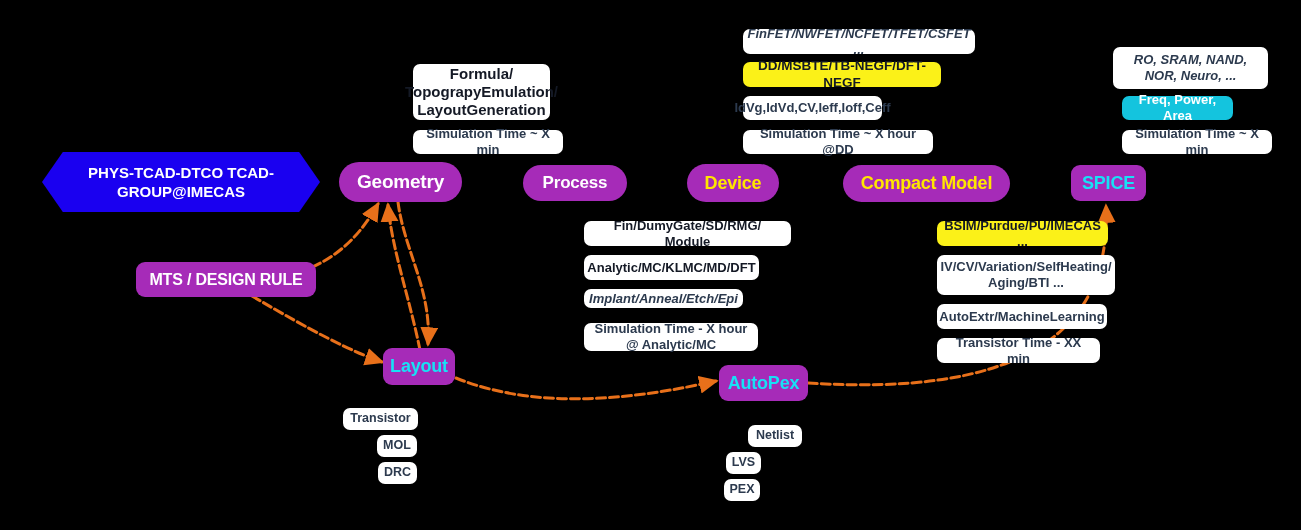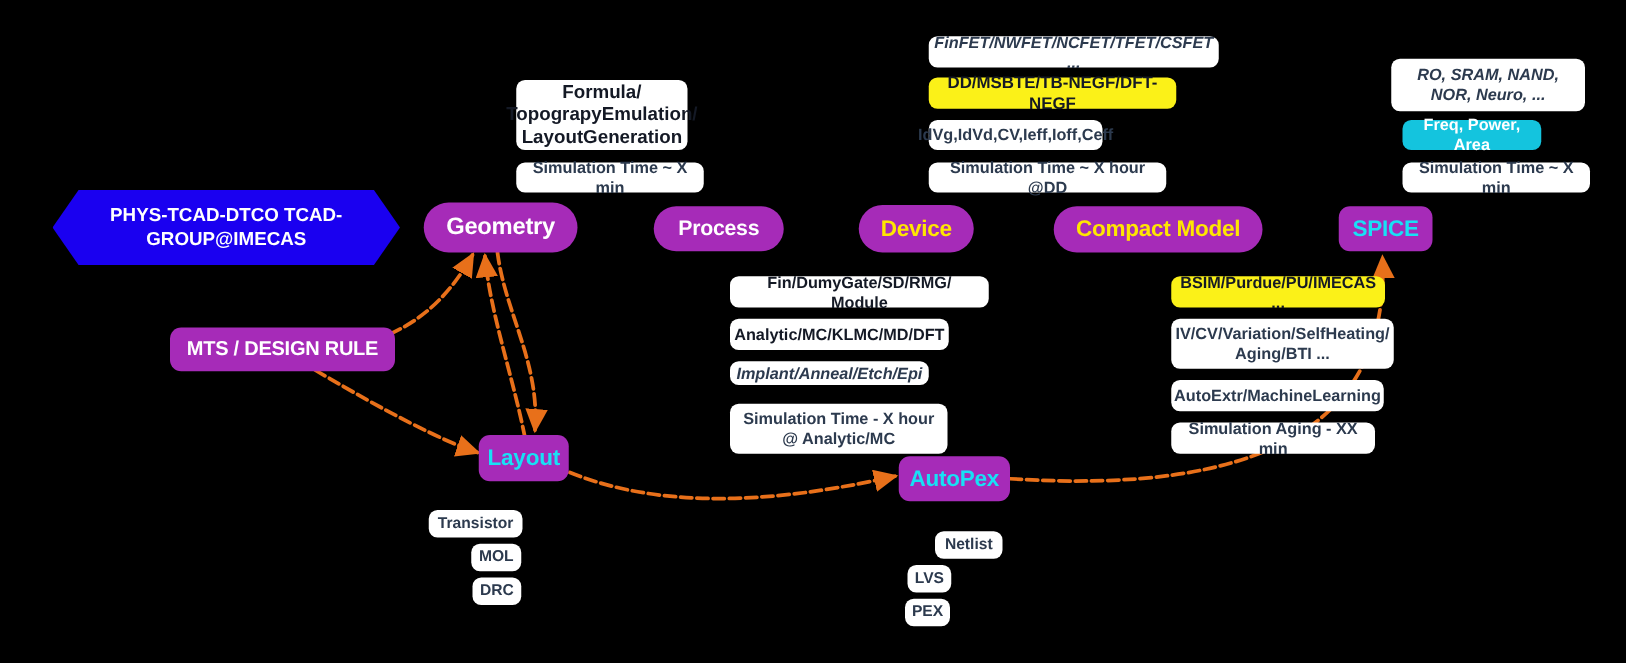--- a/index.html
+++ b/index.html
@@ -144,35 +144,35 @@
 
   <div class="chip dark" style="left:584px; top:221px; width:207px; height:25px; font-size:13px;">
     <span>Fin/DumyGate/SD/RMG/ Module</span>
   </div>
   <div class="chip dark" style="left:584px; top:255px; width:175px; height:25px; font-size:13px;">
     <span>Analytic/MC/KLMC/MD/DFT</span>
   </div>
   <div class="chip italic" style="left:584px; top:289px; width:159px; height:19px; font-size:13px;">
     <span>Implant/Anneal/Etch/Epi</span>
   </div>
-  <div class="chip" style="left:584px; top:323px; width:174px; height:40px; font-size:13px;">
+  <div class="chip" style="left:584px; top:323px; width:174px; height:28px; font-size:13px;">
     <span>Simulation Time - X hour @ Analytic/MC</span>
   </div>
 
   <div class="chip yellow" style="left:937px; top:221px; width:171px; height:25px; font-size:13px;">
     <span>BSIM/Purdue/PU/IMECAS ...</span>
   </div>
   <div class="chip" style="left:937px; top:255px; width:178px; height:40px; font-size:13px;">
     <span>IV/CV/Variation/SelfHeating/ Aging/BTI ...</span>
   </div>
   <div class="chip" style="left:937px; top:304px; width:170px; height:25px; font-size:13px;">
     <span>AutoExtr/MachineLearning</span>
   </div>
   <div class="chip" style="left:937px; top:338px; width:163px; height:25px; font-size:13px;">
-    <span>Simulation Aging - XX min</span>
+    <span>Transistor Time - XX min</span>
   </div>
 
   <div class="chip" style="left:343px; top:408px; width:75px; height:22px; font-size:12.5px;">
     <span>Transistor</span>
   </div>
   <div class="chip" style="left:377px; top:435px; width:40px; height:22px; font-size:12.5px;">
     <span>MOL</span>
   </div>
   <div class="chip" style="left:378px; top:462px; width:39px; height:22px; font-size:12.5px;">
     <span>DRC</span>

